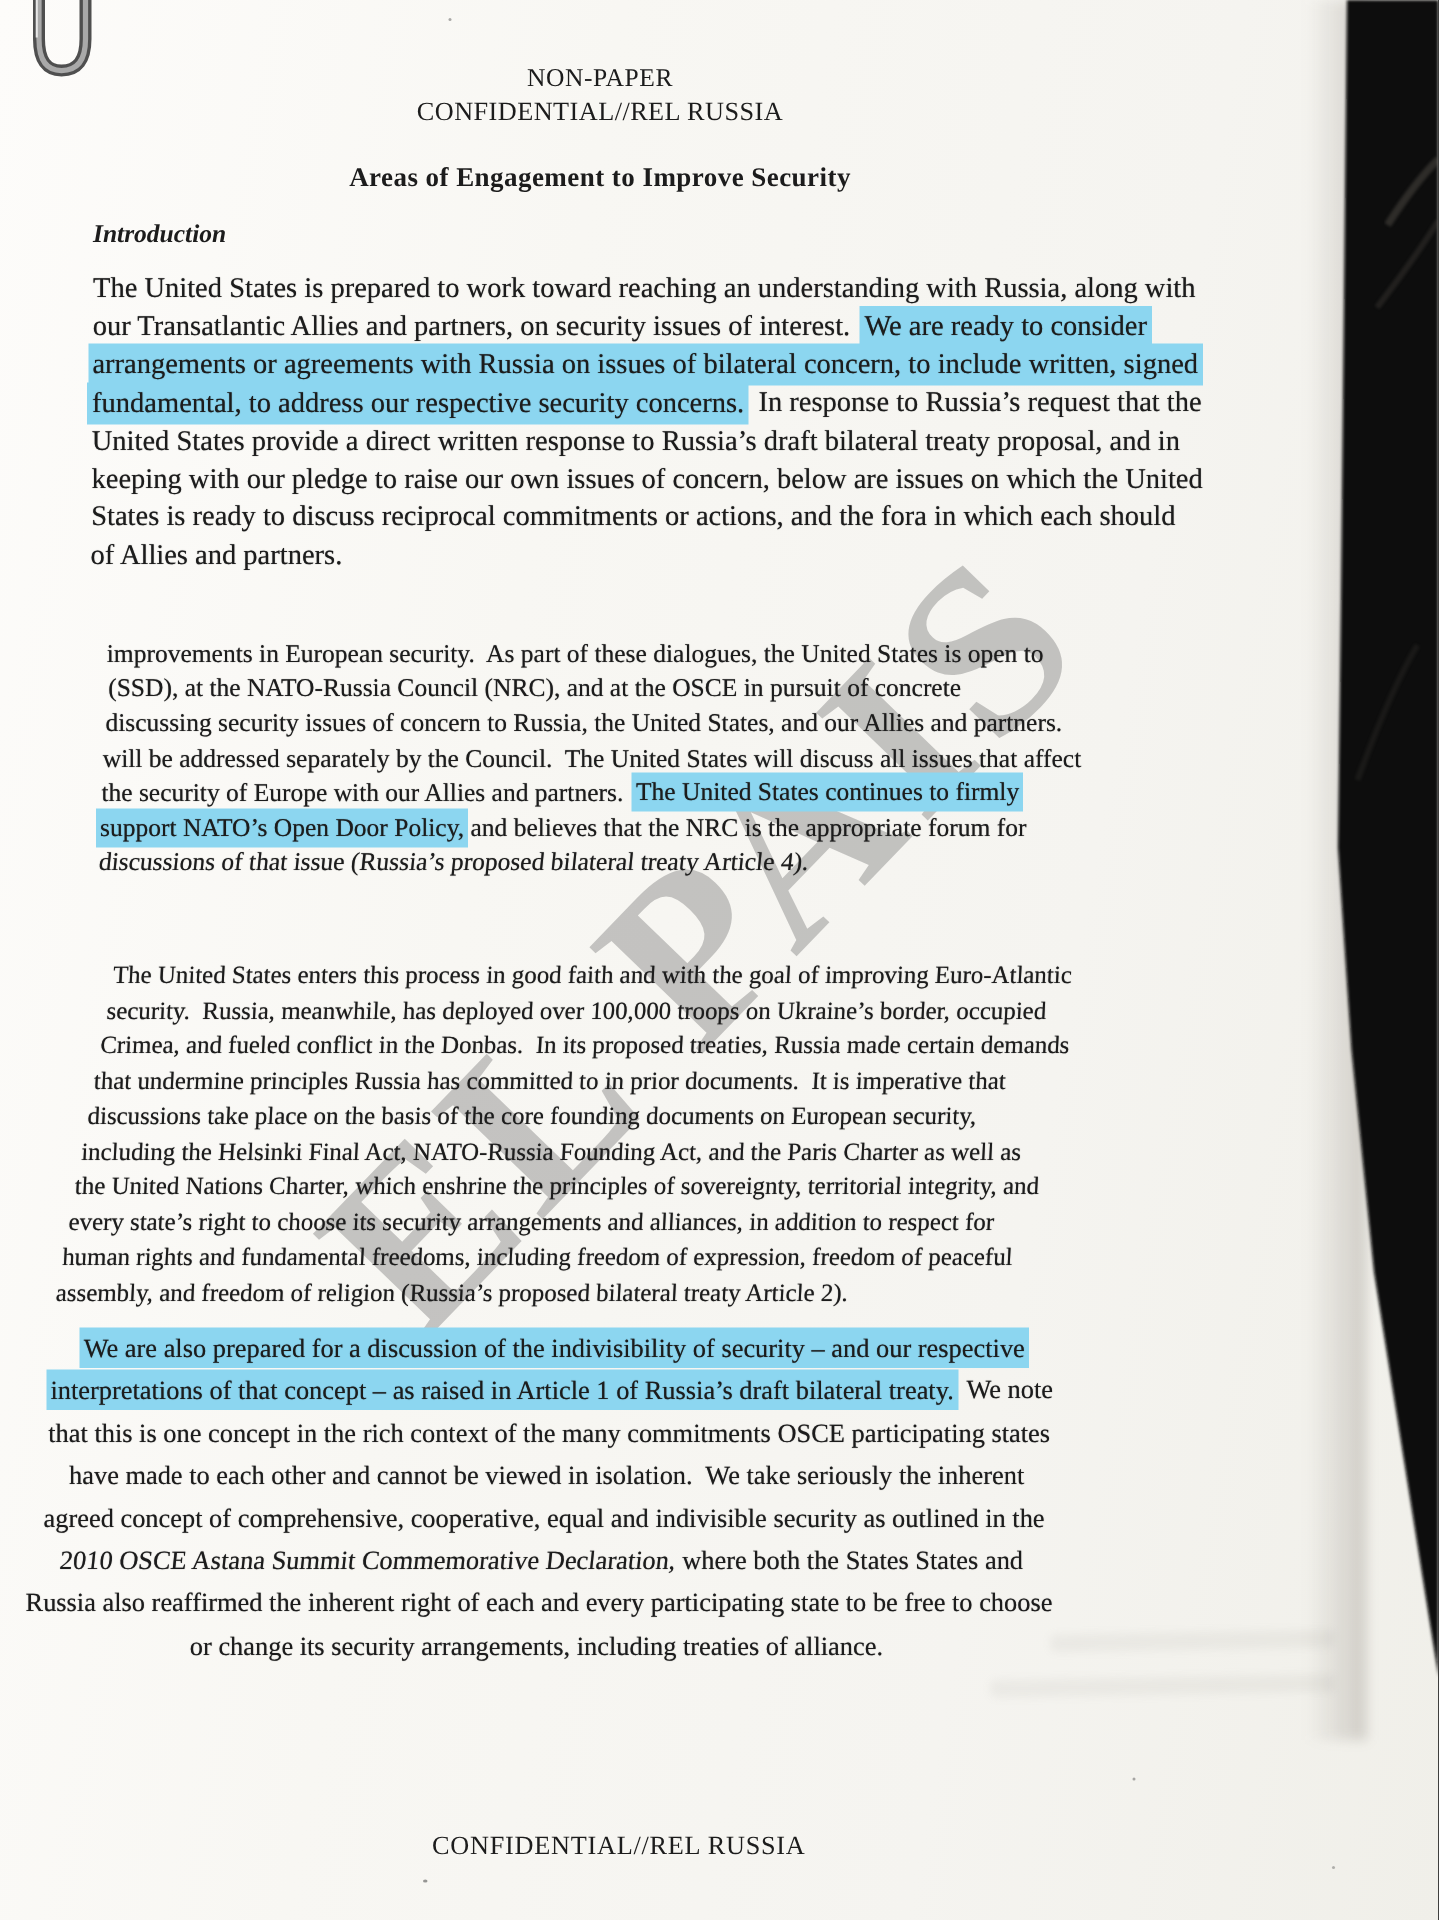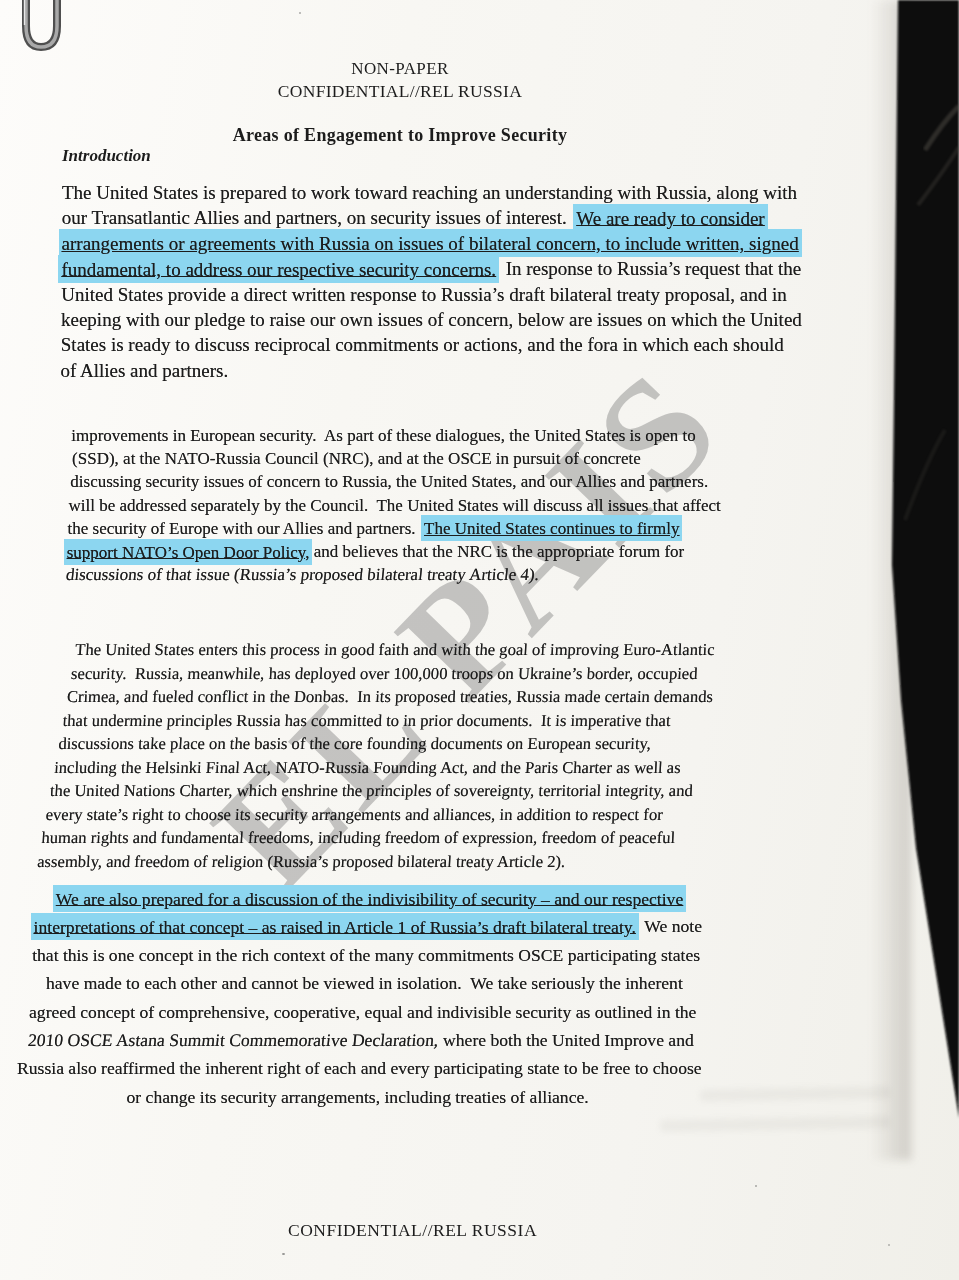--- a/index.html
+++ b/index.html
@@ -14,37 +14,37 @@
   .cliplayer{position:absolute;left:0;top:0;z-index:6;pointer-events:none;}
 
   
   .watermark{position:absolute;left:468px;top:628px;z-index:2;white-space:nowrap;
         transform:translate(-50%,-50%) rotate(-46deg);
         font-weight:900;font-size:158px;letter-spacing:8px;
         color:rgba(118,118,118,.40);font-family:"Liberation Serif",serif;}
 
   
   .textlayer{position:absolute;left:0;top:0;width:959px;height:1280px;z-index:3;}
-  .center-box{position:absolute;left:40px;width:720px;text-align:center;margin-top:17px;}
+  .center-box{position:absolute;left:40px;width:720px;text-align:center;}
   .hdr1{top:42px;font-size:17px;letter-spacing:.4px;}
   .hdr2{top:64px;font-size:17.5px;letter-spacing:.3px;}
   .doc-title{top:108px;font-size:18px;font-weight:bold;letter-spacing:.3px;}
   .intro{position:absolute;left:62px;top:146px;font-size:17px;font-style:italic;font-weight:bold;}
   .footer-box{position:absolute;left:40px;top:1220px;width:745px;text-align:center;
         font-size:17.5px;letter-spacing:.5px;}
 
   .para{position:absolute;left:40px;}
   .line{white-space:pre;margin-left:calc(var(--ml,0px) + var(--dr,0px) * var(--i,0));}
   .p1{top:180px;font-size:19px;line-height:25.4px;--ml:22px;--dr:-0.2px;}
   .p2{top:424px;font-size:17px;  line-height:23.2px;--ml:33px;--dr:-0.9px;}
   .p3{top:638px;font-size:16.6px;line-height:23.5px;--ml:36px;--dr:-3px;transform:skewX(-3deg);transform-origin:left top;}
   .p4{top:884px;font-size:17.6px;line-height:28.4px;text-align:center;--ml:-3px;--dr:-3.4px;}
 
   .textlayer span{text-shadow:0 0 .6px rgba(10,10,10,.65);}
-  .hl{background:var(--hl,#8cd6f0);padding:3.5px 3px;margin:0 -3px;text-decoration:underline;}
+  .hl{background:var(--hl,#8cd6f0);padding:3.5px 3px;margin:0 -3px;}
   .ob{display:inline-block;transform:skewX(-6deg);}
 
   
   .smudge{position:absolute;background:#9a9890;opacity:.10;filter:blur(3px);border-radius:4px;z-index:1;}
   .sm1{left:700px;top:1088px;width:190px;height:12px;transform:rotate(-1deg);}
   .sm2{left:660px;top:1118px;width:230px;height:12px;transform:rotate(-1deg);}
   .speck{position:absolute;background:#333;border-radius:50%;z-index:4;}
 </style>
 </head>
 <body>
@@ -93,21 +93,21 @@
           <div class="line" style="--i: 7;"><span>every state’s right to choose its security arrangements and alliances, in addition to respect for</span></div>
           <div class="line" style="--i: 8;"><span>human rights and fundamental freedoms, including freedom of expression, freedom of peaceful</span></div>
           <div class="line" style="--i: 9;"><span>assembly, and freedom of religion (Russia’s proposed bilateral treaty Article 2).</span></div>
         </div>
         <div class="para p4">
           <div class="line" style="--i: 0;"><span class="hl">We are also prepared for a discussion of the indivisibility of security – and our respective</span></div>
           <div class="line" style="--i: 1;"><span class="hl">interpretations of that concept – as raised in Article 1 of Russia’s draft bilateral treaty.</span><span>  We note</span></div>
           <div class="line" style="--i: 2;"><span>that this is one concept in the rich context of the many commitments OSCE participating states</span></div>
           <div class="line" style="--i: 3;"><span>have made to each other and cannot be viewed in isolation.  We take seriously the inherent</span></div>
           <div class="line" style="--i: 4;"><span>agreed concept of comprehensive, cooperative, equal and indivisible security as outlined in the</span></div>
-          <div class="line" style="--i: 5;"><span class="ob">2010 OSCE Astana Summit Commemorative Declaration,</span><span> where both the United Improve and</span></div>
+          <div class="line" style="--i: 5;"><span class="ob">2010 OSCE Astana Summit Commemorative Declaration,</span><span> where both the States States and</span></div>
           <div class="line" style="--i: 6;"><span>Russia also reaffirmed the inherent right of each and every participating state to be free to choose</span></div>
           <div class="line" style="--i: 7;"><span>or change its security arrangements, including treaties of alliance.</span></div>
         </div>
       </div>
 
     <div class="footer-box">CONFIDENTIAL//REL RUSSIA</div>
   </div>
 
   <div class="edge-shade"></div>
 

